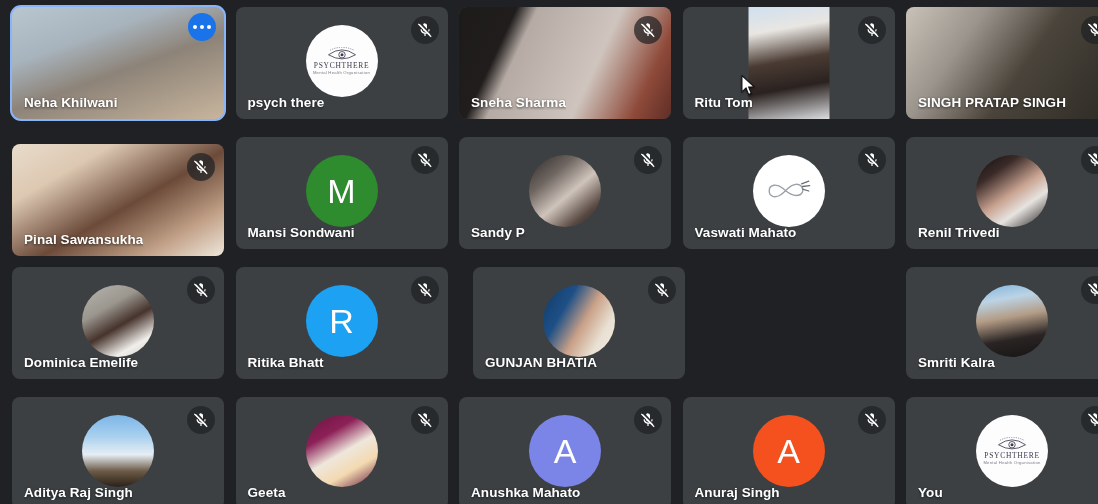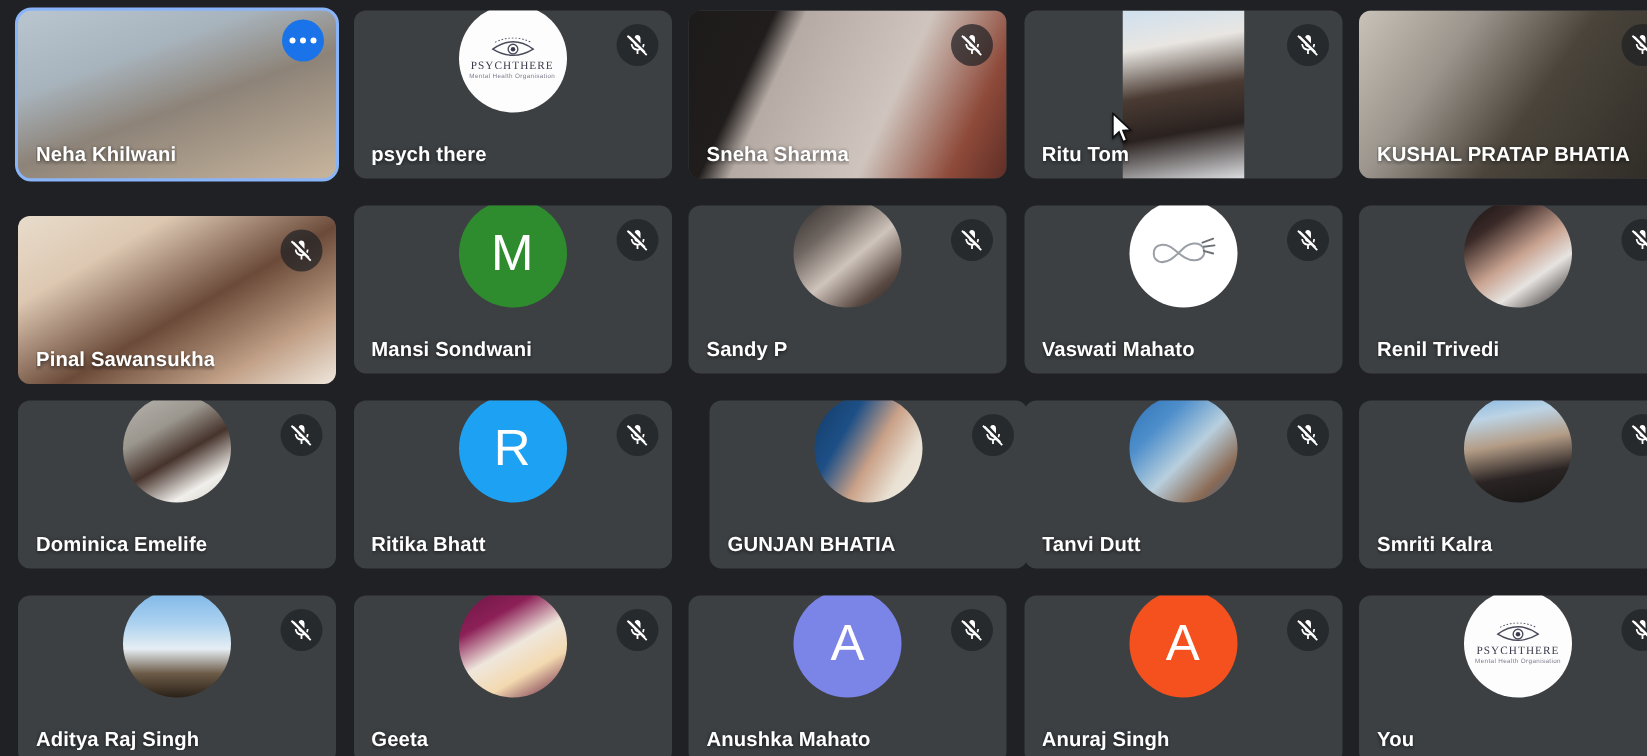--- a/index.html
+++ b/index.html
@@ -39,20 +39,21 @@
     transform: translateX(-50%);
     width: 81px;
     inset: 0 auto 0 50%;
     height: 112px;
   }
   
   .avatar-wrap {
     position: absolute;
     inset: 0;
     display: flex;
+    align-items: center;
     justify-content: center;
   }
   .avatar {
     width: 72px; height: 72px;
     border-radius: 50%;
     display: flex;
     align-items: center;
     justify-content: center;
     font-size: 34px;
     font-weight: 400;
@@ -194,21 +195,21 @@
       <div class="name">Ritu Tom</div>
     </div>
     <div class="tile" style="left: 906px; top: 7px;">
       <div class="videofill" style="background-image:linear-gradient(125deg,#c9c2b8 0%,#9a948c 28%,#4a443b 55%,#2c2a24 100%)"></div>
       <div class="mic">
         <svg viewBox="0 0 24 24" aria-hidden="true">
           <path fill="#ffffff" d="M15 10.6V5a3 3 0 0 0-5.9-.7l5.9 6.3zM19 11h-1.7a5.3 5.3 0 0 1-.6 2.4l1.3 1.3A7.1 7.1 0 0 0 19 11zM4.3 3 3 4.3l6 6V11a3 3 0 0 0 4.4 2.7l1.2 1.2A5 5 0 0 1 7 11H5.3a6.7 6.7 0 0 0 5.8 6.6V21h1.8v-3.4a6.6 6.6 0 0 0 2.6-.9l3.2 3.2 1.3-1.3L4.3 3z"></path>
           <path fill="#ffffff" d="M2.6 2.1 1.3 3.4l19.3 19.3 1.3-1.3z"></path>
         </svg>
       </div>
-      <div class="name">KUSHAL PRATAP BHATIA</div>
+      <div class="name">SINGH PRATAP SINGH</div>
     </div>
     <div class="tile" style="left: 12px; top: 144px;">
       <div class="videofill" style="background-image:linear-gradient(150deg,#e8dccb 0%,#ddc8b2 25%,#6b4a39 55%,#c2a188 80%,#efe7dc 100%)"></div>
       <div class="mic">
         <svg viewBox="0 0 24 24" aria-hidden="true">
           <path fill="#ffffff" d="M15 10.6V5a3 3 0 0 0-5.9-.7l5.9 6.3zM19 11h-1.7a5.3 5.3 0 0 1-.6 2.4l1.3 1.3A7.1 7.1 0 0 0 19 11zM4.3 3 3 4.3l6 6V11a3 3 0 0 0 4.4 2.7l1.2 1.2A5 5 0 0 1 7 11H5.3a6.7 6.7 0 0 0 5.8 6.6V21h1.8v-3.4a6.6 6.6 0 0 0 2.6-.9l3.2 3.2 1.3-1.3L4.3 3z"></path>
           <path fill="#ffffff" d="M2.6 2.1 1.3 3.4l19.3 19.3 1.3-1.3z"></path>
         </svg>
       </div>
       <div class="name">Pinal Sawansukha</div>
@@ -298,32 +299,20 @@
       <div class="avatar-wrap">
         <div class="avatar" style="background-image:linear-gradient(120deg,#123a66 0%,#1d4f86 30%,#caa188 55%,#e9e2d4 78%,#f2ecdf 100%)"></div>
       </div>
       <div class="mic">
         <svg viewBox="0 0 24 24" aria-hidden="true">
           <path fill="#ffffff" d="M15 10.6V5a3 3 0 0 0-5.9-.7l5.9 6.3zM19 11h-1.7a5.3 5.3 0 0 1-.6 2.4l1.3 1.3A7.1 7.1 0 0 0 19 11zM4.3 3 3 4.3l6 6V11a3 3 0 0 0 4.4 2.7l1.2 1.2A5 5 0 0 1 7 11H5.3a6.7 6.7 0 0 0 5.8 6.6V21h1.8v-3.4a6.6 6.6 0 0 0 2.6-.9l3.2 3.2 1.3-1.3L4.3 3z"></path>
           <path fill="#ffffff" d="M2.6 2.1 1.3 3.4l19.3 19.3 1.3-1.3z"></path>
         </svg>
       </div>
       <div class="name">GUNJAN BHATIA</div>
-    </div>
-    <div class="tile" style="left: 682.5px; top: 267px;">
-      <div class="avatar-wrap">
-        <div class="avatar" style="background-image:linear-gradient(135deg,#2f6fb5 0%,#4d8ecb 28%,#b8cfdd 55%,#8a6a54 80%,#2a5e9e 100%)"></div>
-      </div>
-      <div class="mic">
-        <svg viewBox="0 0 24 24" aria-hidden="true">
-          <path fill="#ffffff" d="M15 10.6V5a3 3 0 0 0-5.9-.7l5.9 6.3zM19 11h-1.7a5.3 5.3 0 0 1-.6 2.4l1.3 1.3A7.1 7.1 0 0 0 19 11zM4.3 3 3 4.3l6 6V11a3 3 0 0 0 4.4 2.7l1.2 1.2A5 5 0 0 1 7 11H5.3a6.7 6.7 0 0 0 5.8 6.6V21h1.8v-3.4a6.6 6.6 0 0 0 2.6-.9l3.2 3.2 1.3-1.3L4.3 3z"></path>
-          <path fill="#ffffff" d="M2.6 2.1 1.3 3.4l19.3 19.3 1.3-1.3z"></path>
-        </svg>
-      </div>
-      <div class="name">Tanvi Dutt</div>
     </div>
     <div class="tile" style="left: 906px; top: 267px;">
       <div class="avatar-wrap">
         <div class="avatar" style="background-image:linear-gradient(170deg,#7fb4e0 0%,#bcd3e4 22%,#b39c86 45%,#2a2424 72%,#161414 100%)"></div>
       </div>
       <div class="mic">
         <svg viewBox="0 0 24 24" aria-hidden="true">
           <path fill="#ffffff" d="M15 10.6V5a3 3 0 0 0-5.9-.7l5.9 6.3zM19 11h-1.7a5.3 5.3 0 0 1-.6 2.4l1.3 1.3A7.1 7.1 0 0 0 19 11zM4.3 3 3 4.3l6 6V11a3 3 0 0 0 4.4 2.7l1.2 1.2A5 5 0 0 1 7 11H5.3a6.7 6.7 0 0 0 5.8 6.6V21h1.8v-3.4a6.6 6.6 0 0 0 2.6-.9l3.2 3.2 1.3-1.3L4.3 3z"></path>
           <path fill="#ffffff" d="M2.6 2.1 1.3 3.4l19.3 19.3 1.3-1.3z"></path>
         </svg>

